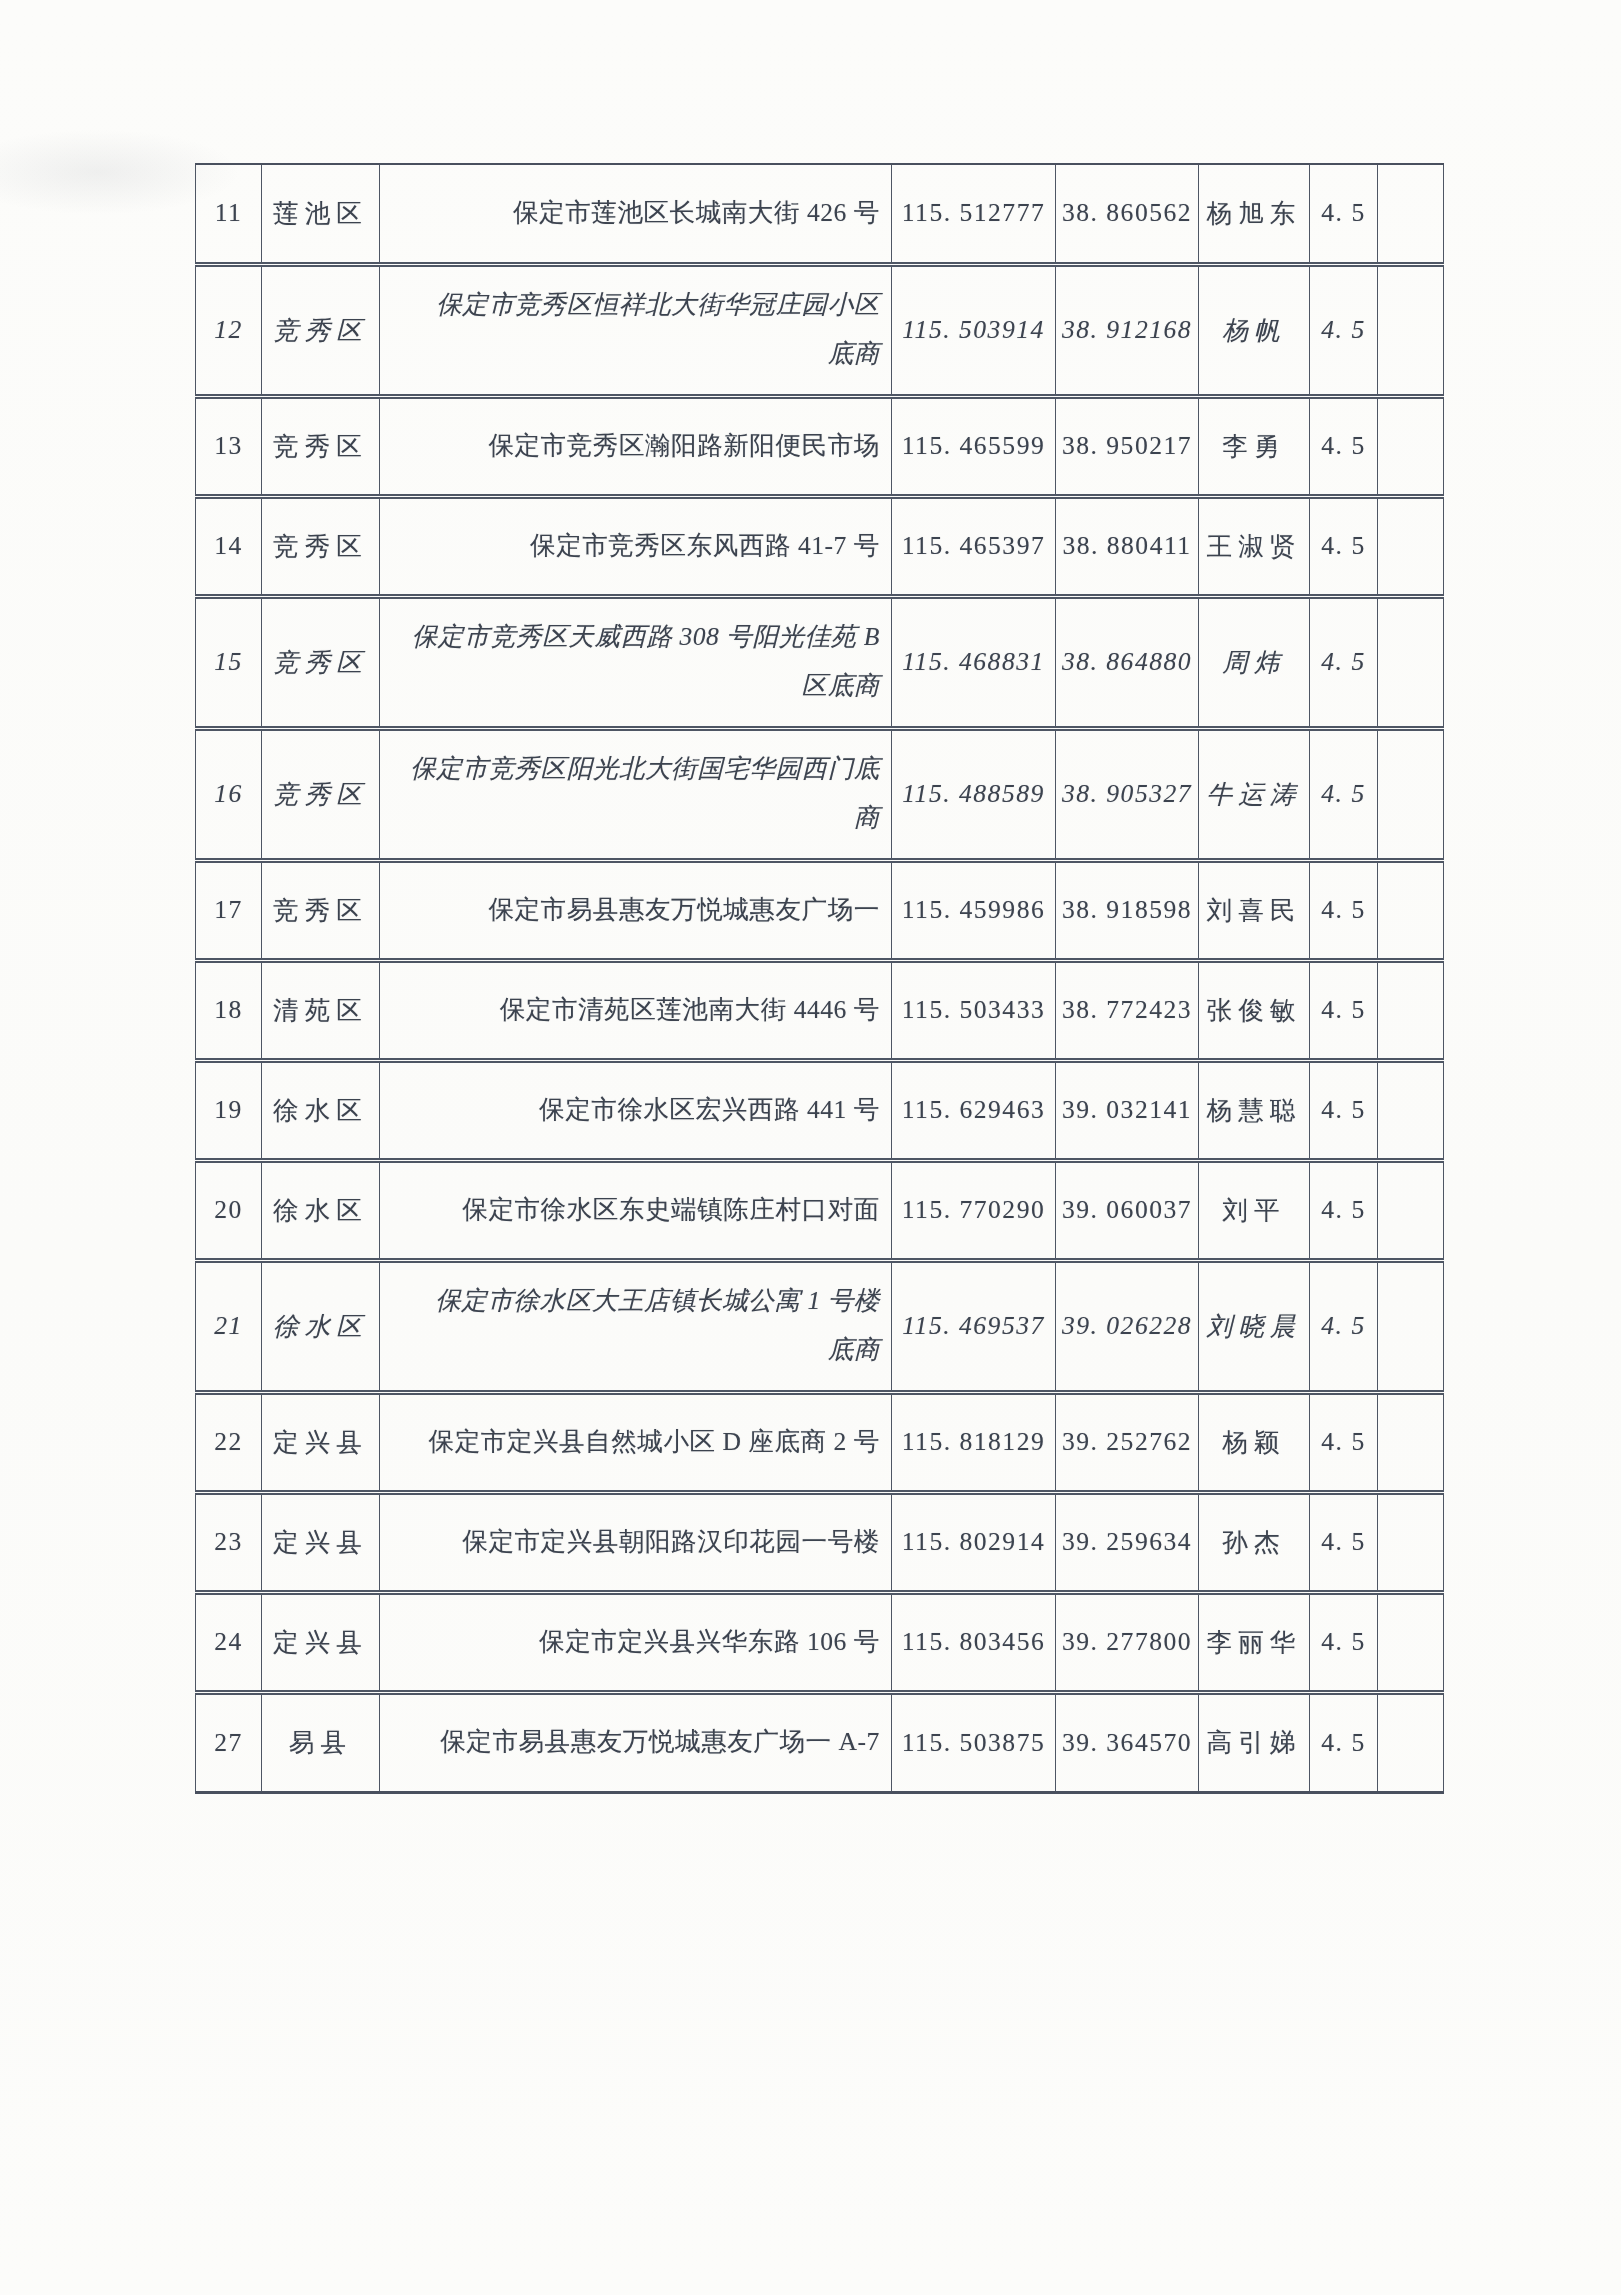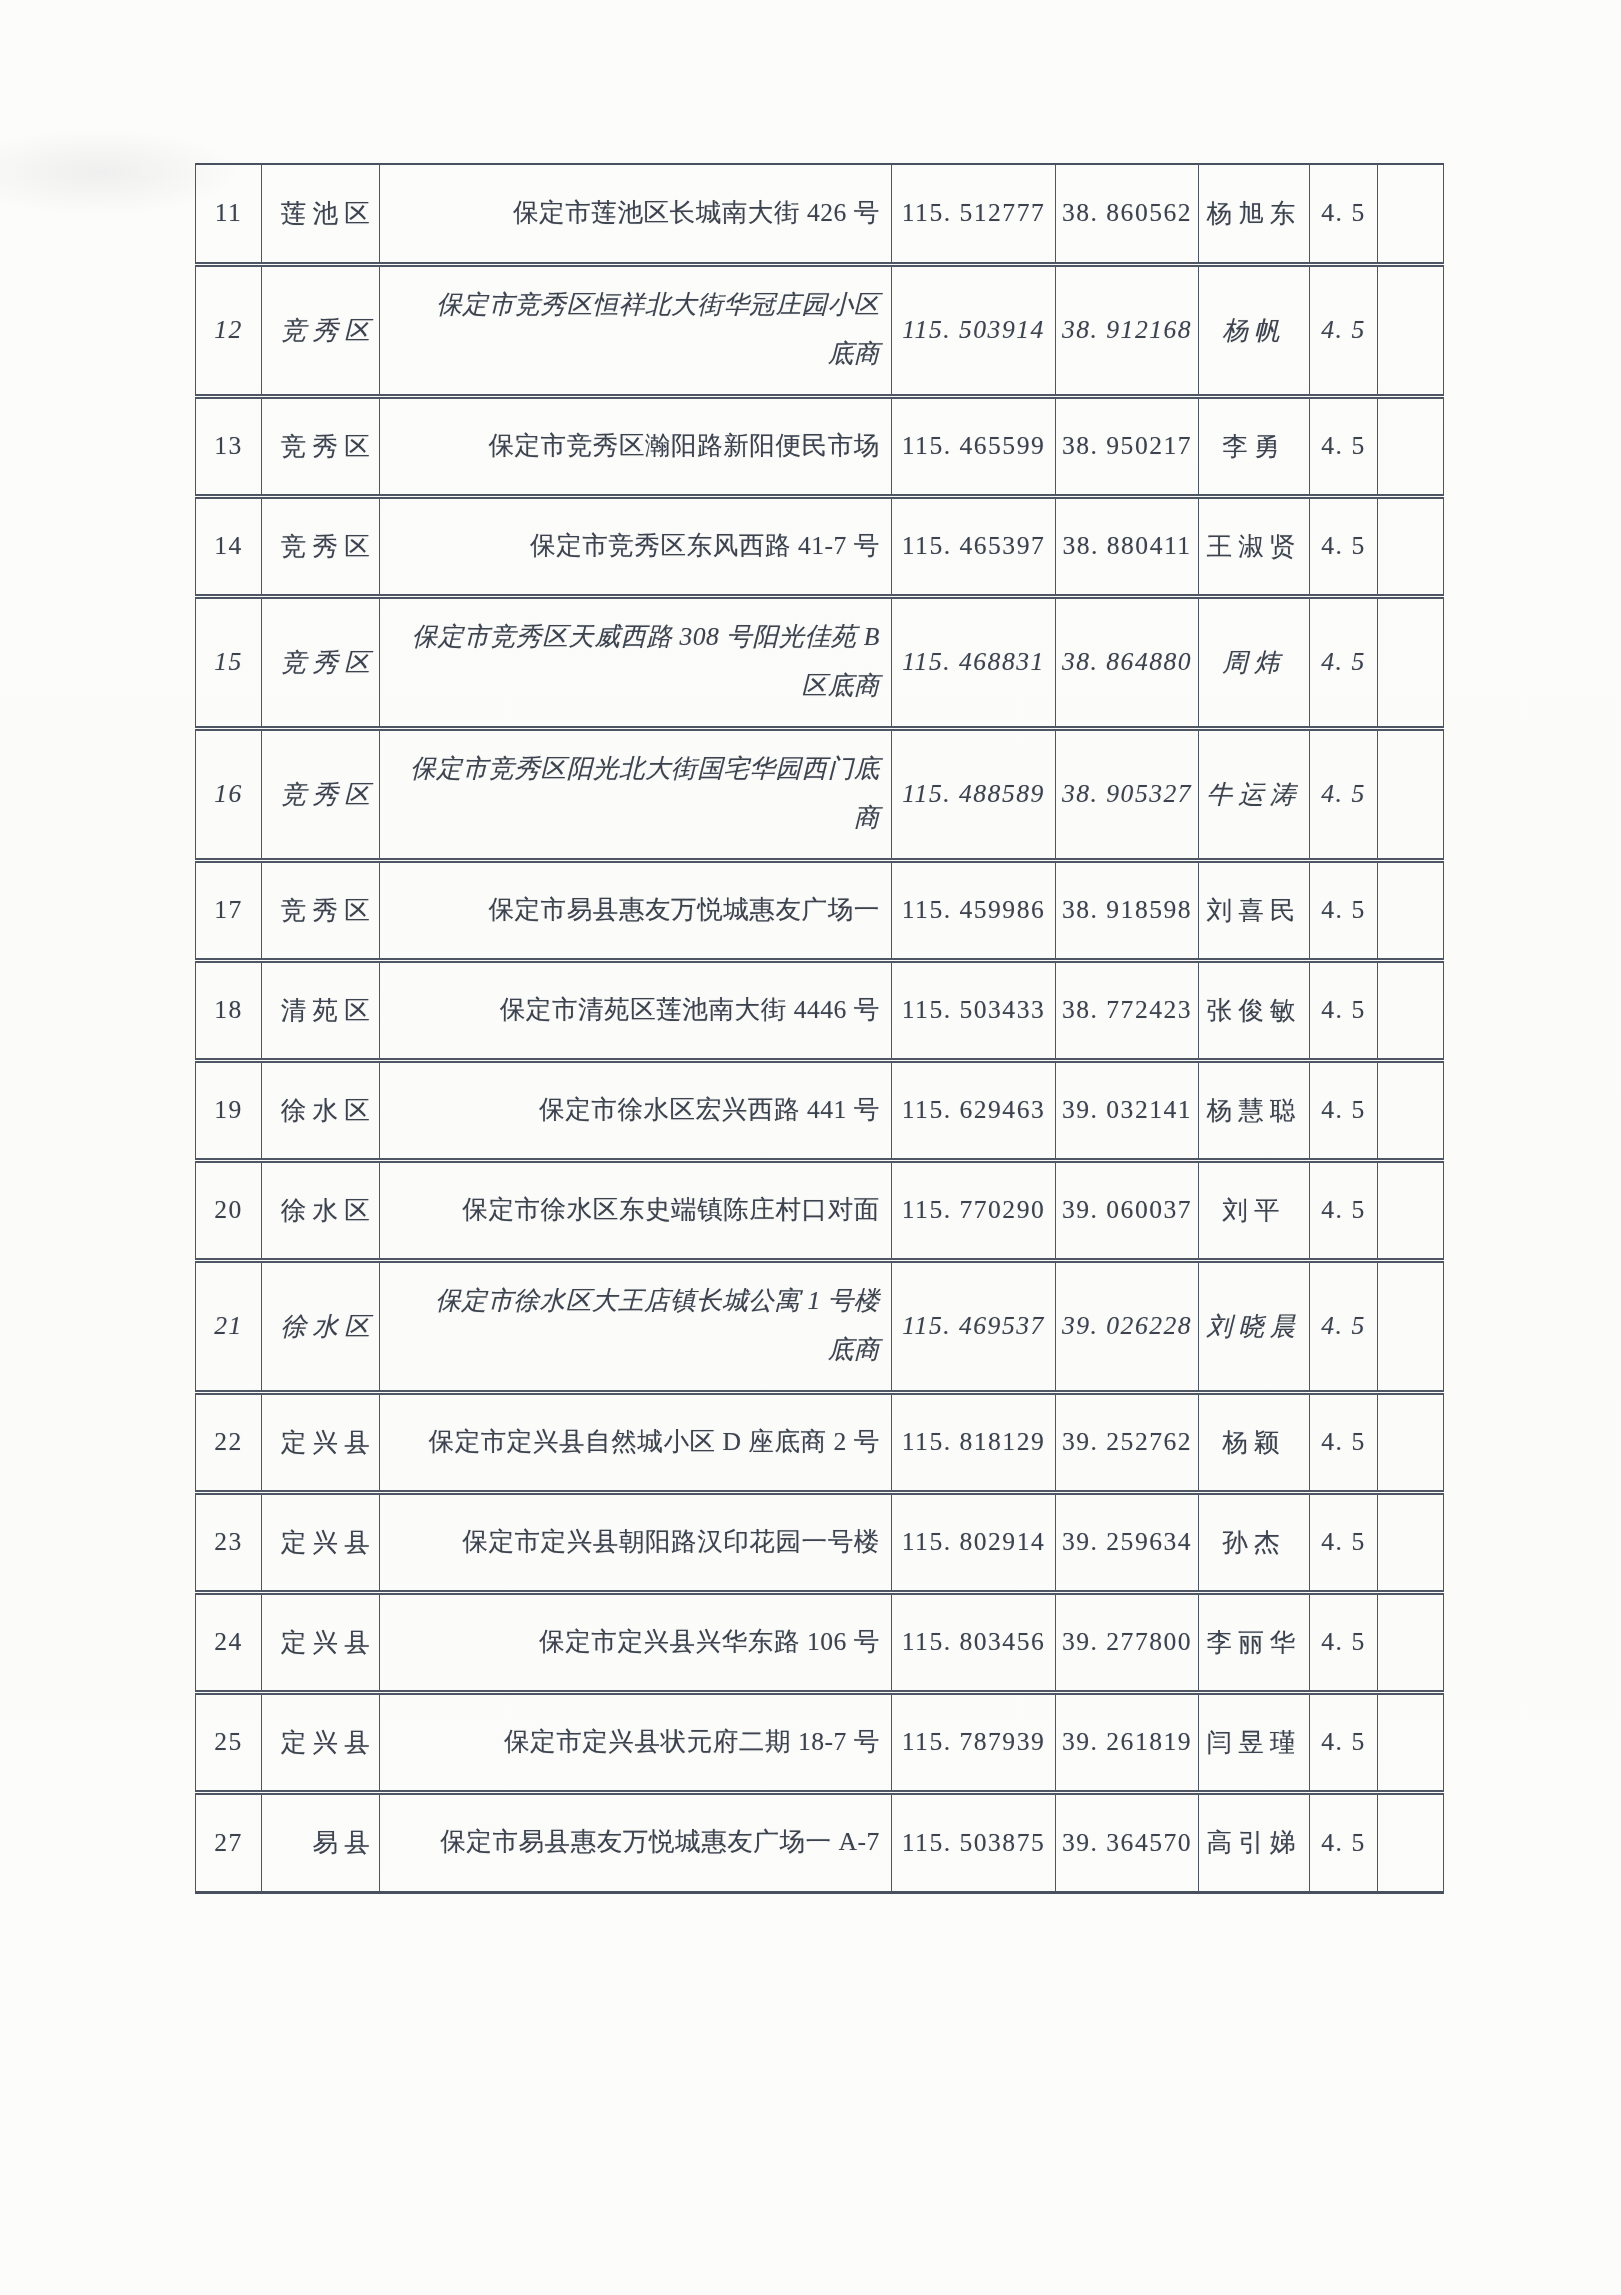--- a/index.html
+++ b/index.html
@@ -37,21 +37,21 @@
     font-size: 25.6px;
     padding: 4.1px 9.2px;
     text-shadow: 0 0 1px rgba(60,67,79,0.30);
     overflow: hidden;
   }
   .doc-table tr { height: 100px; }
   .doc-table tr.tall { height: 132px; font-style: italic; }
   .doc-table tr:first-child td { border-top: 2.6px solid #49505e; }
   .doc-table tr:last-child td { border-bottom: 3.1px solid #49505e; }
   td.cell-no     { letter-spacing: 1.5px; }
-  td.cell-district { letter-spacing: 6.1px; padding: 4.1px 3.1px; text-align: right; }
+  td.cell-district { letter-spacing: 6.1px; padding: 4.1px 3.1px; }
   td.cell-addr   { white-space: pre-wrap; line-height: 1.9; letter-spacing: 0.5px; padding: 4.1px 11.2px; text-align: right; }
   td.cell-num    { letter-spacing: 1.5px; padding: 4.1px 4.1px; }
   td.cell-name   { letter-spacing: 6.1px; padding: 4.1px 3.1px; margin-top: 7px; }
   td.cell-rating { letter-spacing: 1.5px; }
 </style>
 </head>
 <body>
 
 <div class="page">
   <table class="doc-table">
@@ -204,30 +204,20 @@
           <td class="cell-no">24</td>
           <td class="cell-district">定兴县</td>
           <td class="cell-addr">保定市定兴县兴华东路 106 号</td>
           <td class="cell-num">115. 803456</td>
           <td class="cell-num">39. 277800</td>
           <td class="cell-name">李丽华</td>
           <td class="cell-rating">4. 5</td>
           <td class="cell-blank"></td>
         </tr>
         <tr>
-          <td class="cell-no">25</td>
-          <td class="cell-district">定兴县</td>
-          <td class="cell-addr">保定市定兴县状元府二期 18-7 号</td>
-          <td class="cell-num">115. 787939</td>
-          <td class="cell-num">39. 261819</td>
-          <td class="cell-name">闫昱瑾</td>
-          <td class="cell-rating">4. 5</td>
-          <td class="cell-blank"></td>
-        </tr>
-        <tr>
           <td class="cell-no">27</td>
           <td class="cell-district">易县</td>
           <td class="cell-addr">保定市易县惠友万悦城惠友广场一 A-7</td>
           <td class="cell-num">115. 503875</td>
           <td class="cell-num">39. 364570</td>
           <td class="cell-name">高引娣</td>
           <td class="cell-rating">4. 5</td>
           <td class="cell-blank"></td>
         </tr>
       </tbody>

